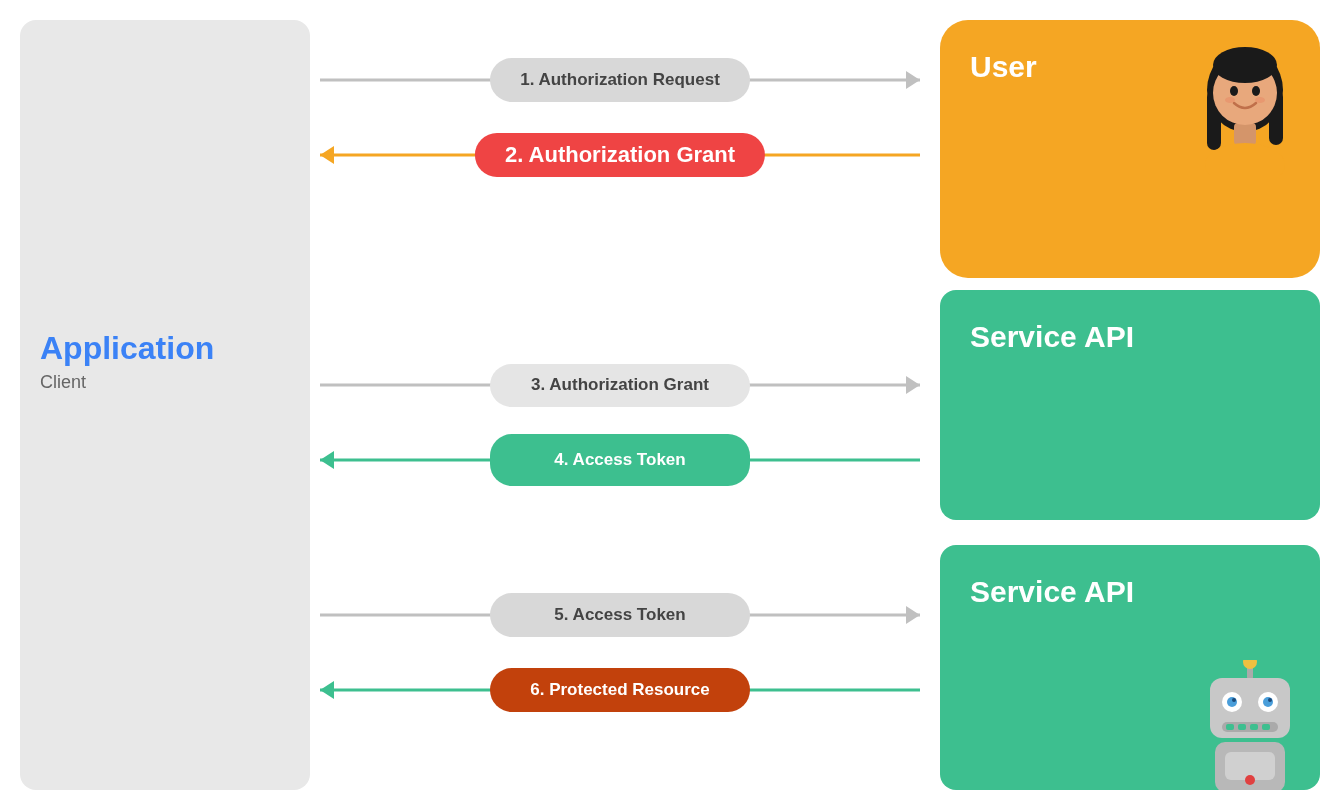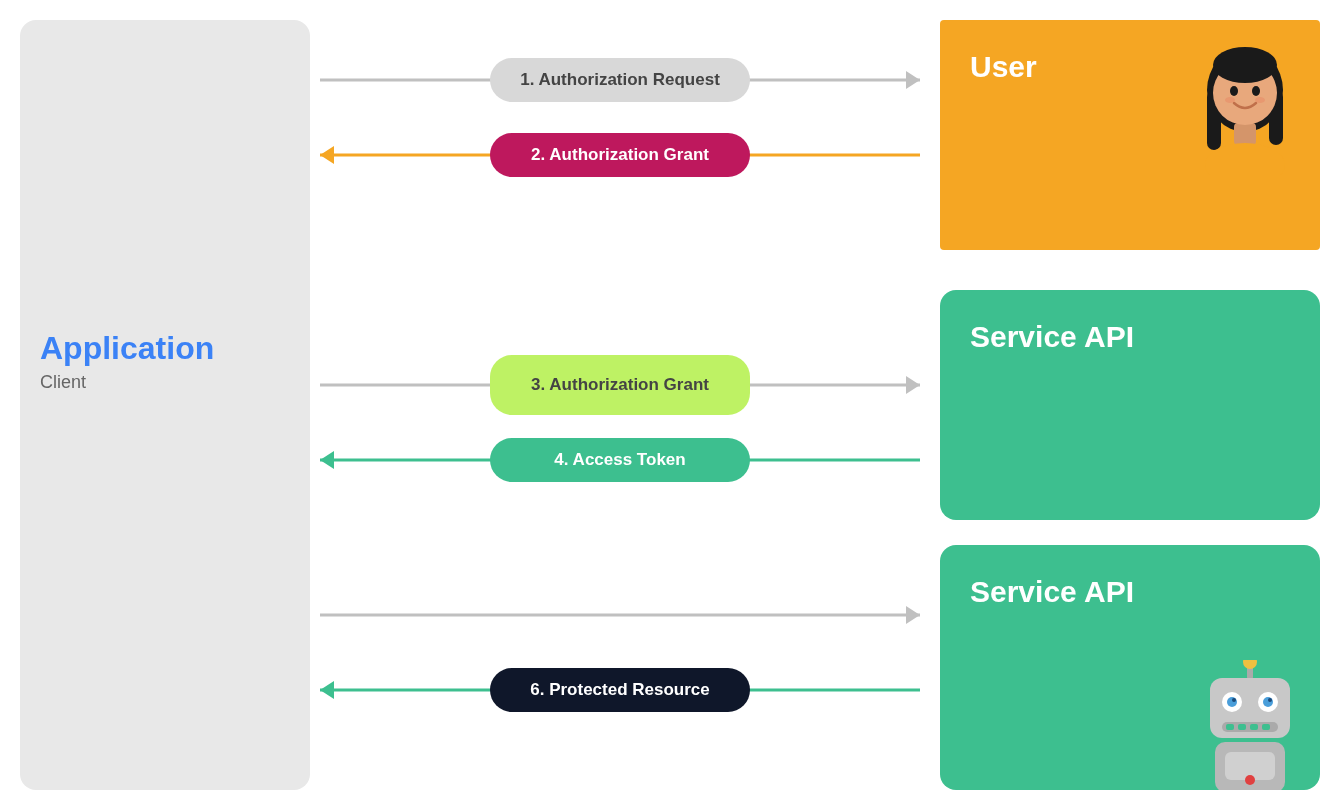--- a/index.html
+++ b/index.html
@@ -40,23 +40,23 @@
       color: #666;
       margin-top: 5px;
     }
 
     
     .right-user-panel {
       position: absolute;
       right: 20px;
       top: 20px;
       width: 380px;
-      height: 230px;
+      height: 258px;
       background: #f5a623;
-      border-radius: 4px;
+      border-radius: 28px;
       padding: 30px;
       overflow: hidden;
     }
 
     .right-api-auth-panel {
       position: absolute;
       right: 20px;
       top: 290px;
       width: 380px;
       height: 230px;
@@ -207,35 +207,36 @@
 <div class="watermark" style="top: 389px; left: 620px; transform: none; position: absolute; color: rgba(120,120,120,0.3); font-size: 14px;">Wikitech</div>
 
 <div id="arrows-container">
     <div style="position: absolute; left: 320px; right: 420px; top: 55px; height: 50px; display: flex; align-items: center;">
       <div style="position: absolute; left: 0px; right: 0px; top: 50%; height: 3px; background: rgb(192, 192, 192); transform: translateY(-50%);"></div>
       <div style="position: absolute; left: 50%; transform: translateX(-50%); height: 44px; min-width: 260px; border-radius: 22px; display: flex; align-items: center; justify-content: center; font-size: 17px; font-weight: 600; white-space: nowrap; padding: 0px 30px; background: rgb(216, 216, 216); color: rgb(68, 68, 68); font-family: Liberation Sans, sans-serif;">1. Authorization Request</div>
       <div style="position: absolute; top: 50%; transform: translateY(-50%); width: 0px; height: 0px; right: 0px; border-top: 9px solid transparent; border-bottom: 9px solid transparent; border-left: 14px solid rgb(192, 192, 192);"></div>
     </div>
     <div style="position: absolute; left: 320px; right: 420px; top: 130px; height: 50px; display: flex; align-items: center;">
       <div style="position: absolute; left: 0px; right: 0px; top: 50%; height: 3px; background: rgb(245, 166, 35); transform: translateY(-50%);"></div>
-      <div style="position: absolute; left: 50%; transform: translateX(-50%); height: 44px; min-width: 260px; border-radius: 22px; display: flex; align-items: center; justify-content: center; font-size: 17px; font-weight: 700; white-space: nowrap; padding: 0px 30px; background: #be185d; color: rgb(255, 255, 255); font-family: inherit;">2. Authorization Grant</div>
+      <div style="position: absolute; left: 50%; transform: translateX(-50%); height: 44px; min-width: 260px; border-radius: 22px; display: flex; align-items: center; justify-content: center; font-size: 22px; font-weight: 700; white-space: nowrap; padding: 0px 30px; background: #ef4444; color: rgb(255, 255, 255); font-family: inherit;">2. Authorization Grant</div>
       <div style="position: absolute; top: 50%; transform: translateY(-50%); width: 0px; height: 0px; left: 0px; border-top: 9px solid transparent; border-bottom: 9px solid transparent; border-right: 14px solid rgb(245, 166, 35);"></div>
     </div>
     <div style="position: absolute; left: 320px; right: 420px; top: 360px; height: 50px; display: flex; align-items: center;">
       <div style="position: absolute; left: 0px; right: 0px; top: 50%; height: 3px; background: rgb(192, 192, 192); transform: translateY(-50%);"></div>
-      <div style="position: absolute; left: 50%; transform: translateX(-50%); height: 60px; min-width: 260px; border-radius: 22px; display: flex; align-items: center; justify-content: center; font-size: 17px; font-weight: 600; white-space: nowrap; padding: 0px 30px; background: #bef264; color: rgb(68, 68, 68); font-family: inherit;">3. Authorization Grant</div>
+      <div style="position: absolute; left: 50%; transform: translateX(-50%); height: 43px; min-width: 260px; border-radius: 22px; display: flex; align-items: center; justify-content: center; font-size: 17px; font-weight: 600; white-space: nowrap; padding: 0px 30px; background: #e5e5e5; color: rgb(68, 68, 68); font-family: inherit;">3. Authorization Grant</div>
       <div style="position: absolute; top: 50%; transform: translateY(-50%); width: 0px; height: 0px; right: 0px; border-top: 9px solid transparent; border-bottom: 9px solid transparent; border-left: 14px solid rgb(192, 192, 192);"></div>
     </div>
     <div style="position: absolute; left: 320px; right: 420px; top: 435px; height: 50px; display: flex; align-items: center;">
       <div style="position: absolute; left: 0px; right: 0px; top: 50%; height: 3px; background: rgb(61, 191, 143); transform: translateY(-50%);"></div>
-      <div style="position: absolute; left: 50%; transform: translateX(-50%); height: 44px; min-width: 260px; border-radius: 22px; display: flex; align-items: center; justify-content: center; font-size: 17px; font-weight: 700; white-space: nowrap; padding: 0px 30px; background: rgb(61, 191, 143); color: rgb(255, 255, 255); font-family: inherit;">4. Access Token</div>
+      <div style="position: absolute; left: 50%; transform: translateX(-50%); height: 52px; min-width: 260px; border-radius: 22px; display: flex; align-items: center; justify-content: center; font-size: 17px; font-weight: 700; white-space: nowrap; padding: 0px 30px; background: rgb(61, 191, 143); color: rgb(255, 255, 255); font-family: inherit;">4. Access Token</div>
       <div style="position: absolute; top: 50%; transform: translateY(-50%); width: 0px; height: 0px; left: 0px; border-top: 9px solid transparent; border-bottom: 9px solid transparent; border-right: 14px solid rgb(61, 191, 143);"></div>
     </div>
     <div style="position: absolute; left: 320px; right: 420px; top: 590px; height: 50px; display: flex; align-items: center;">
       <div style="position: absolute; left: 0px; right: 0px; top: 50%; height: 3px; background: rgb(192, 192, 192); transform: translateY(-50%);"></div>
+      <div style="position: absolute; left: 50%; transform: translateX(-50%); height: 44px; min-width: 260px; border-radius: 22px; display: flex; align-items: center; justify-content: center; font-size: 17px; font-weight: 600; white-space: nowrap; padding: 0px 30px; background: rgb(216, 216, 216); color: rgb(68, 68, 68); font-family: inherit;">5. Access Token</div>
       <div style="position: absolute; top: 50%; transform: translateY(-50%); width: 0px; height: 0px; right: 0px; border-top: 9px solid transparent; border-bottom: 9px solid transparent; border-left: 14px solid rgb(192, 192, 192);"></div>
     </div>
     <div style="position: absolute; left: 320px; right: 420px; top: 665px; height: 50px; display: flex; align-items: center;">
       <div style="position: absolute; left: 0px; right: 0px; top: 50%; height: 3px; background: rgb(61, 191, 143); transform: translateY(-50%);"></div>
-      <div style="position: absolute; left: 50%; transform: translateX(-50%); height: 44px; min-width: 260px; border-radius: 22px; display: flex; align-items: center; justify-content: center; font-size: 17px; font-weight: 700; white-space: nowrap; padding: 0px 30px; background: #0f172a; color: rgb(255, 255, 255); font-family: inherit;">6. Protected Resource</div>
+      <div style="position: absolute; left: 50%; transform: translateX(-50%); height: 44px; min-width: 260px; border-radius: 22px; display: flex; align-items: center; justify-content: center; font-size: 17px; font-weight: 700; white-space: nowrap; padding: 0px 30px; background: #c2410c; color: rgb(255, 255, 255); font-family: inherit;">6. Protected Resource</div>
       <div style="position: absolute; top: 50%; transform: translateY(-50%); width: 0px; height: 0px; left: 0px; border-top: 9px solid transparent; border-bottom: 9px solid transparent; border-right: 14px solid rgb(61, 191, 143);"></div>
     </div>
   </div>
 
 </body></html>

